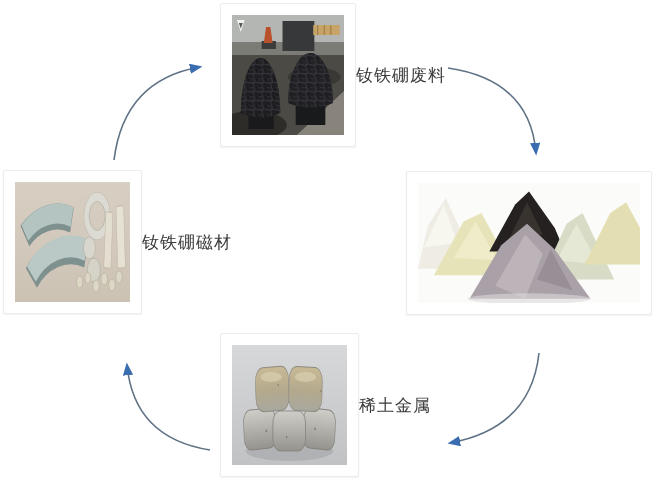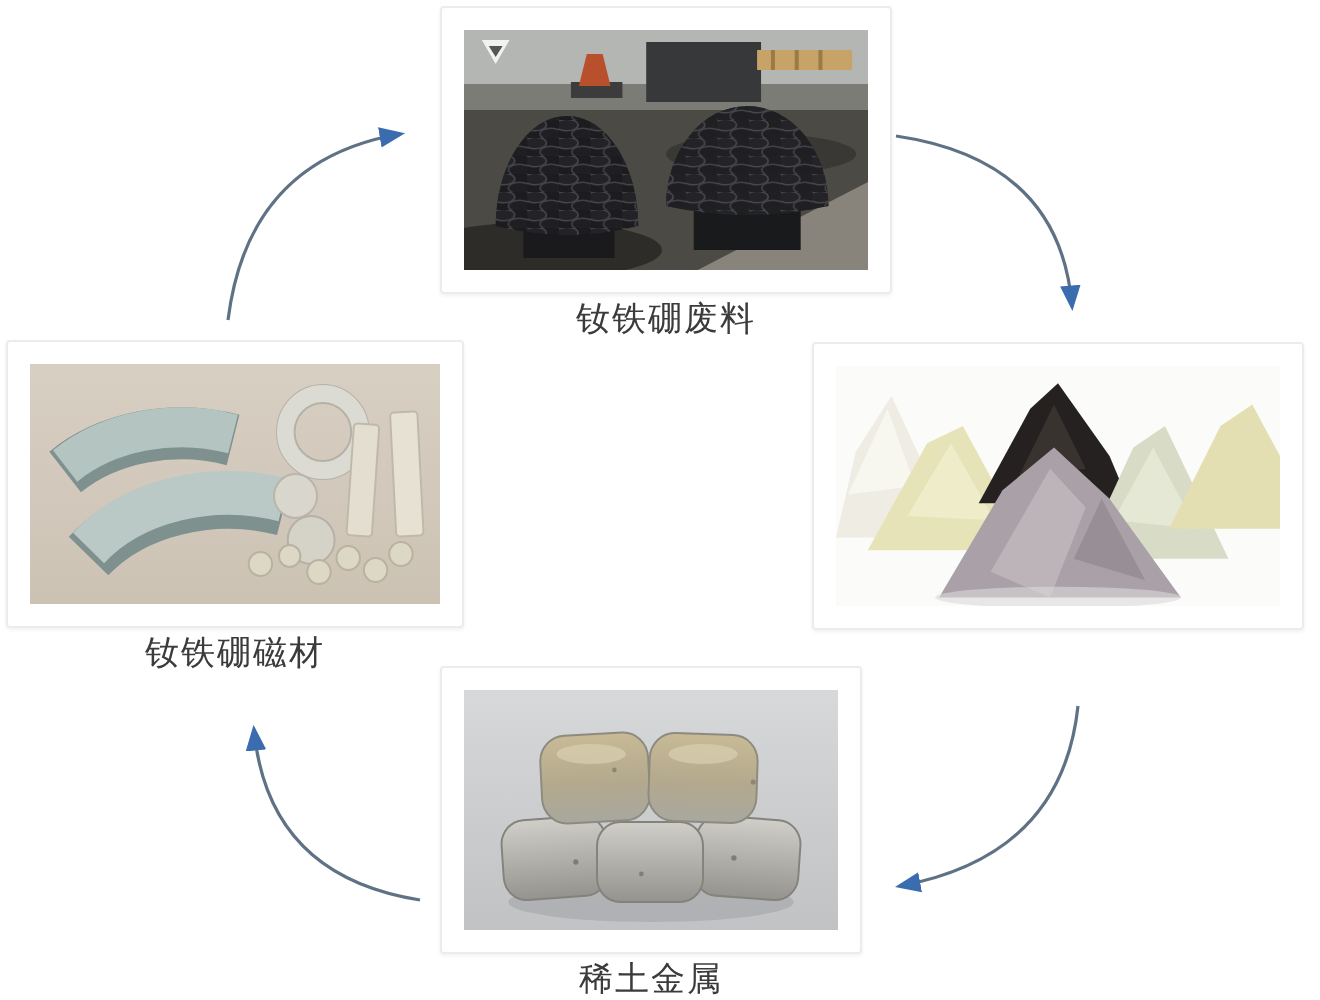--- a/index.html
+++ b/index.html
@@ -7,21 +7,21 @@
     --arrow-head:#3a6cb0;
     --label-text:#3b3b3b;
     --bg:#ffffff;
   }
   html,body{margin:0;padding:0;background:var(--bg);}
   .diagram{
     position:relative;width:660px;height:500px;background:var(--bg);
     font-family:"Liberation Sans","DejaVu Sans",sans-serif;overflow:hidden;
   }
   .arrows{position:absolute;left:0;top:0;width:660px;height:500px;pointer-events:none;}
-  .node{position:absolute;display:flex;flex-direction:column;align-items:center;}
+  .node{position:absolute;display:flex;flex-direction:row;align-items:center;}
   .card{
     background:#ffffff;border:1px solid #ececec;border-radius:2px;
     box-shadow:0 1px 2px rgba(0,0,0,0.06);
     padding:11px;box-sizing:border-box;width:100%;
   }
   .photo{display:block;width:100%;height:120px;}
   .node-label{
     margin-top:3px;font-size:17px;letter-spacing:1px;color:var(--label-text);
     line-height:1.2;white-space:nowrap;
   }

